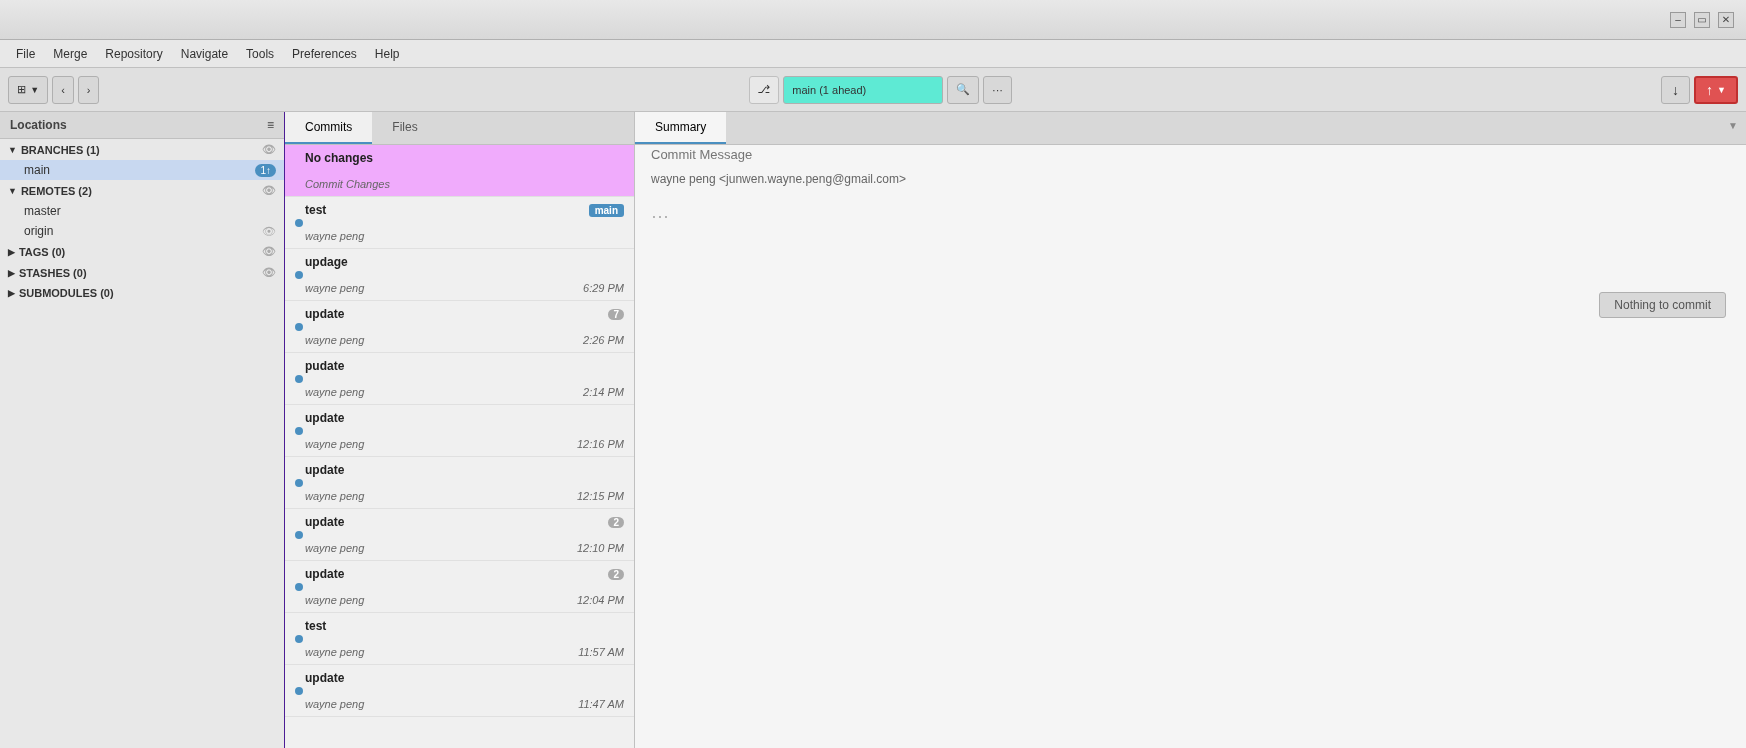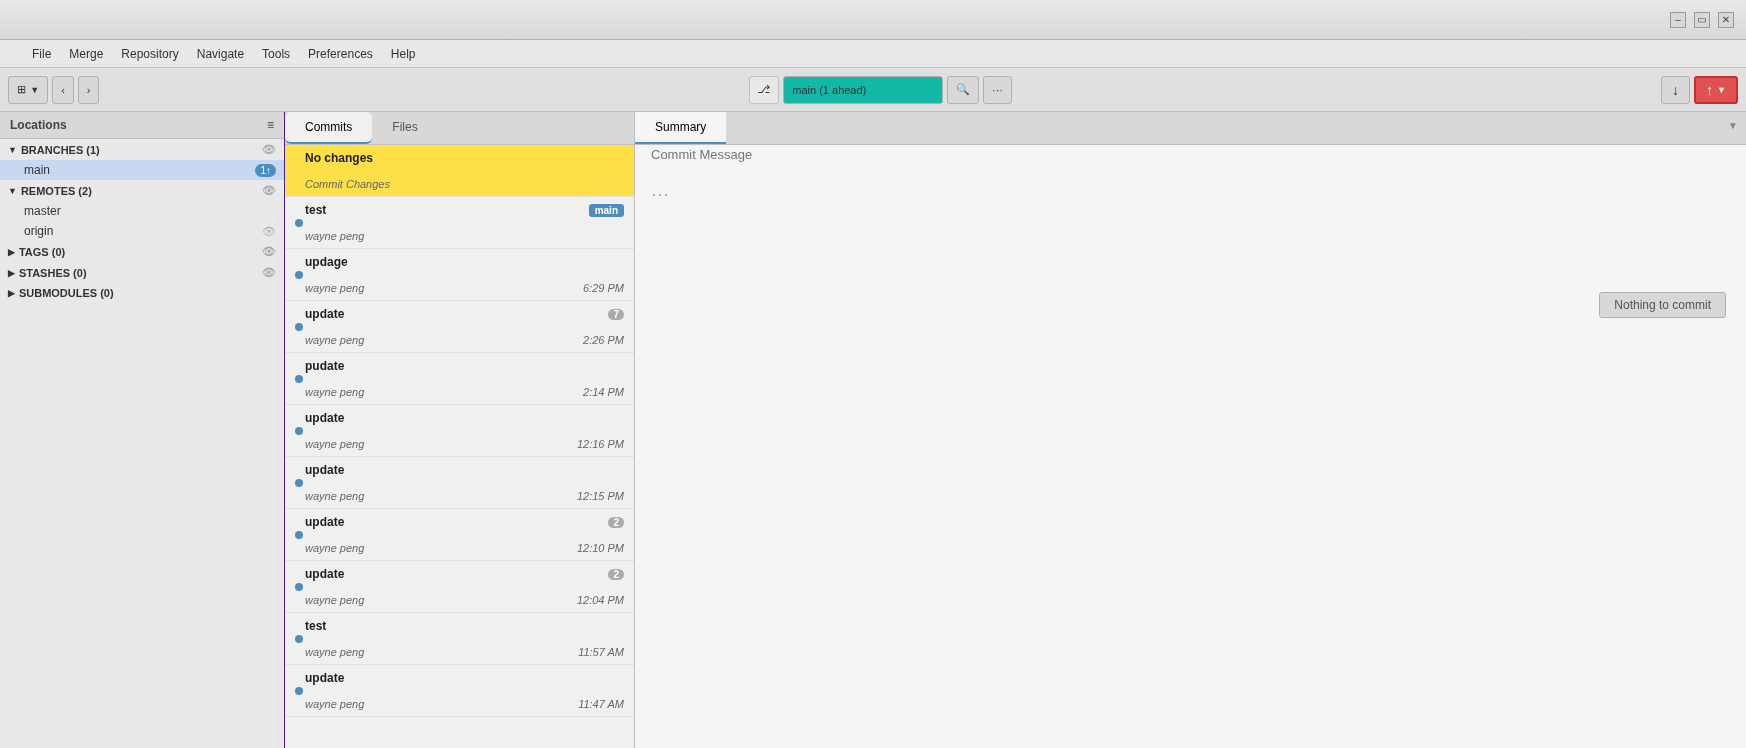--- a/index.html
+++ b/index.html
@@ -40,21 +40,21 @@
       font-size: 10px;
       color: #444;
     }
 
     
     .menu-bar {
       background: #e8e8e8;
       height: 28px;
       display: flex;
       align-items: center;
-      padding: 0 24px;
+      padding: 0 8px;
       border-bottom: 1px solid #c0c0c0;
       gap: 2px;
     }
     .menu-item {
       padding: 2px 8px;
       font-size: 12px;
       color: #333;
       cursor: pointer;
       border-radius: 3px;
     }
@@ -79,21 +79,21 @@
       display: flex;
       align-items: center;
       gap: 4px;
       font-size: 11px;
       color: #333;
     }
 
     .branch-selector {
       height: 28px;
       padding: 0 8px;
-      background: #14b8a6;
+      background: #5eead4;
       border: 1px solid #b0b0b0;
       border-radius: 3px;
       cursor: pointer;
       display: flex;
       align-items: center;
       gap: 6px;
       font-size: 11px;
       color: #333;
       min-width: 160px;
     }
@@ -200,31 +200,30 @@
       font-size: 12px;
       color: #555;
       cursor: pointer;
       border-bottom: 2px solid transparent;
       user-select: none;
     }
     .panel-tab.active {
       background: #f0f0f0;
       color: #000;
       border-bottom: 2px solid #4a8fc0;
-      border-radius: 6px;
     }
 
     .commit-list { overflow-y: auto; flex: 1; }
     .commit-item {
       padding: 6px 10px 6px 20px;
       border-bottom: 1px solid #e0e0e0;
       cursor: pointer;
       position: relative;
     }
-    .commit-item.selected { background: #fde047; }
+    .commit-item.selected { background: #f0abfc; }
     .commit-dot {
       position: absolute;
       left: 10px;
       top: 50%;
       transform: translateY(-50%);
       width: 8px;
       height: 8px;
       border-radius: 50%;
       background: #4a8fc0;
     }
@@ -575,20 +574,21 @@
   <div class="right-area">
     <div class="summary-panel">
       <div class="summary-tabs">
         <div class="summary-tab active">Summary</div>
         <div style="flex:1;"></div>
         <div style="padding: 8px 8px; font-size:10px; color:#888; cursor:pointer;">▼</div>
       </div>
 
       <div class="summary-content">
         <input class="commit-message-input" type="text" placeholder="Commit Message" style="">
+        <div class="commit-author-line">wayne peng &lt;junwen.wayne.peng@gmail.com&gt;</div>
         <div class="loading-dots">···</div>
       </div>
     </div>
 
     <button class="nothing-to-commit-btn">Nothing to commit</button>
   </div>
 
 </div>
 
 </body></html>

